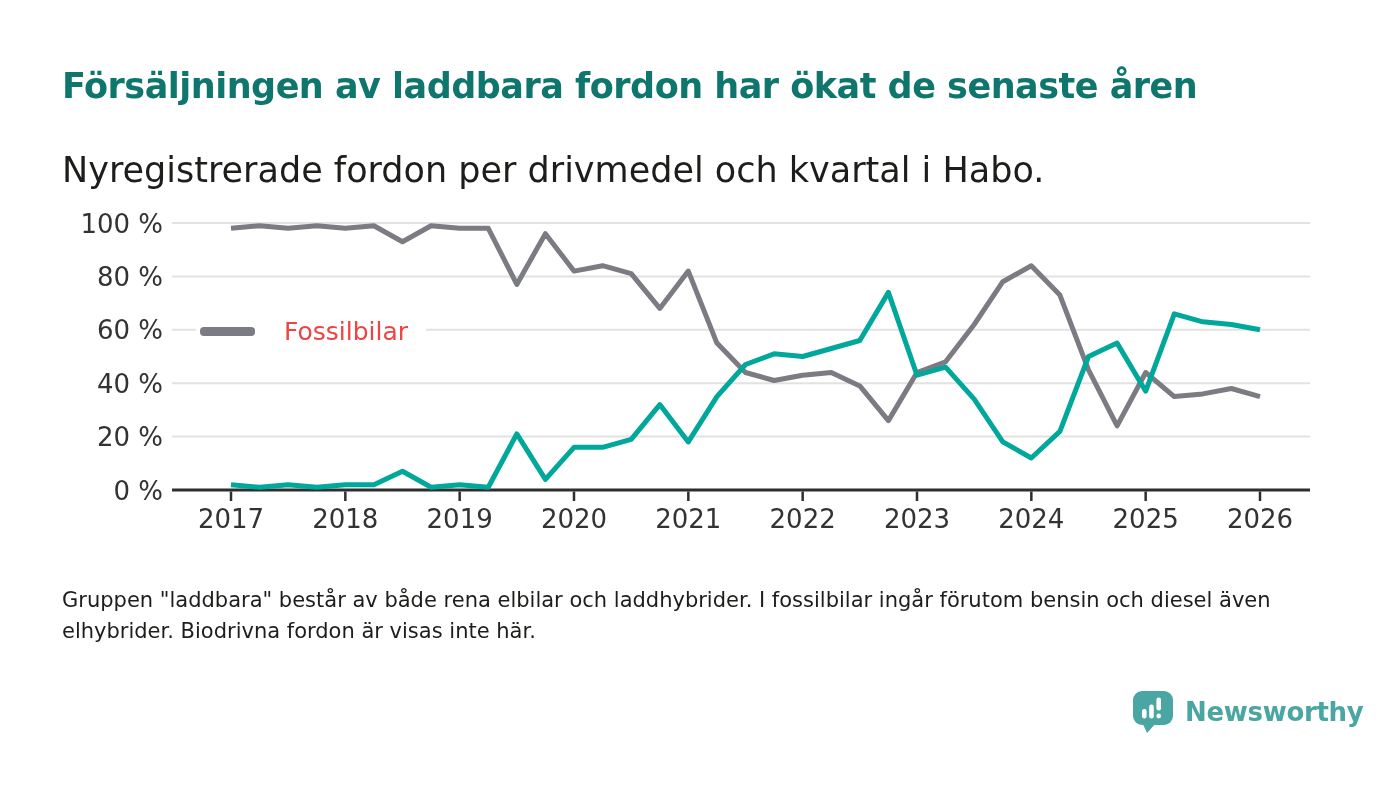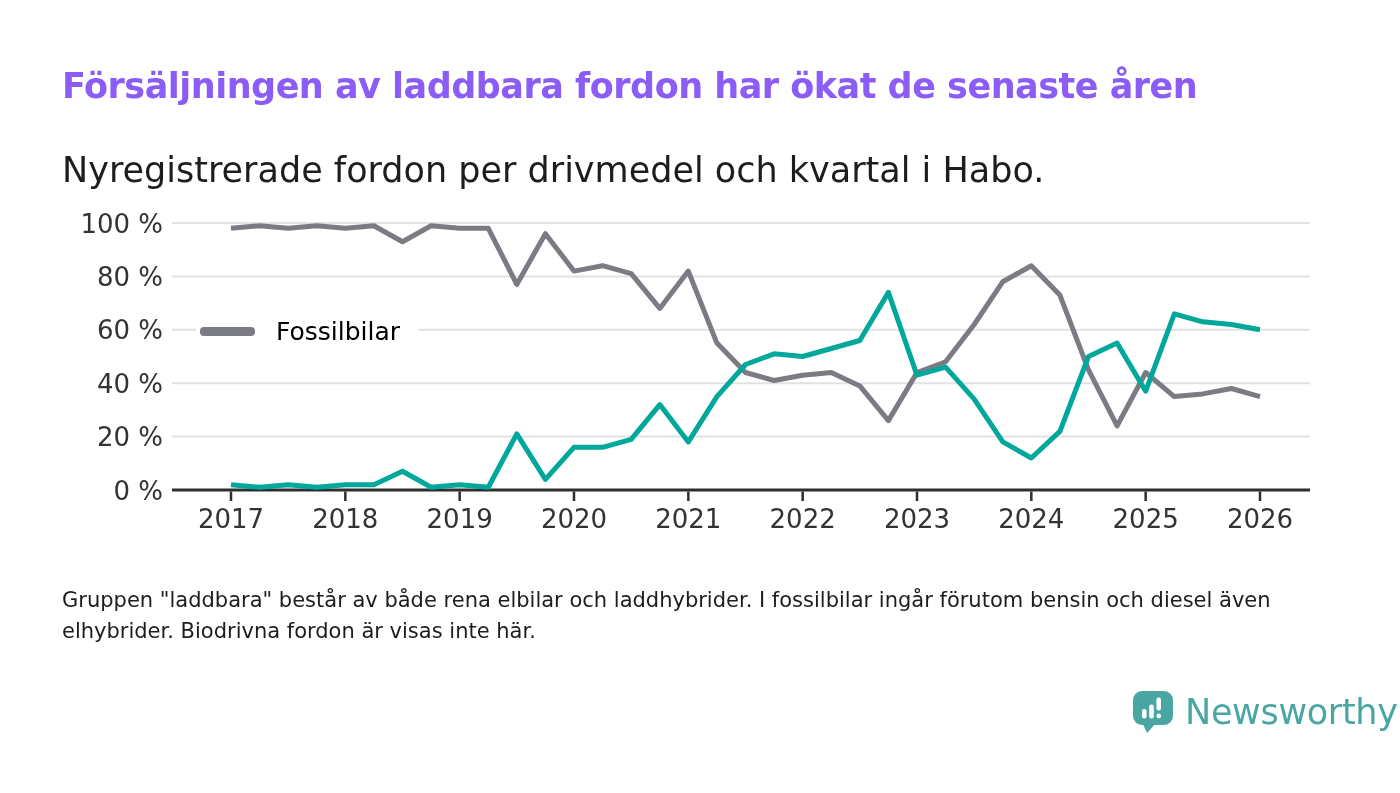--- a/index.html
+++ b/index.html
@@ -2,43 +2,43 @@
 <html><head>
 <meta charset="utf-8">
 <style>
   html,body{margin:0;padding:0;background:#ffffff;}
   #page{
     position:relative;width:1400px;height:793px;background:#ffffff;overflow:hidden;
     font-family:"DejaVu Sans","Liberation Sans",sans-serif;color:#1d1d1b;
   }
   .title{
     position:absolute;left:62px;top:66px;width:1300px;
-    font-size:35px;font-weight:700;letter-spacing:-0.5px;color:#8b5cf6;
+    font-size:35px;font-weight:700;letter-spacing:-0.5px;color:#0f766e;
   }
   .subtitle{
     position:absolute;left:62px;top:150px;width:1300px;
     font-size:35px;font-weight:400;color:#1d1d1b;
   }
   #chart-svg{position:absolute;left:0;top:0;pointer-events:none;}
   .legend{
     position:absolute;left:196px;top:314px;background:#ffffff;
     padding:2px 18px 2px 4px;display:flex;flex-direction:column;gap:9px;
   }
   .legend-row{display:flex;align-items:center;gap:21px;height:30px;}
   .swatch{display:inline-block;width:55px;height:9px;border-radius:4px;background:#999;}
-  .legend-label{font-size:25px;color:#000000;}
+  .legend-label{font-size:25px;color:#ef4444;margin-left:8px;}
   .footnote{
     position:absolute;left:62px;top:585px;width:1280px;
     font-size:21px;line-height:31px;color:#1d1d1b;
   }
   .logo{
     position:absolute;left:1132px;top:690px;display:flex;align-items:center;gap:11px;
   }
   .logo-text{
-    font-size:35px;font-weight:400;letter-spacing:-0.3px;color:#4aa6a2;
+    font-size:26px;font-weight:700;letter-spacing:-0.3px;color:#4aa6a2;
   }
 </style>
 </head>
 <body>
 
 <div id="page">
 
   <div class="title">Försäljningen av laddbara fordon har ökat de senaste åren</div>
   <div class="subtitle">Nyregistrerade fordon per drivmedel och kvartal i Habo.</div>
 

